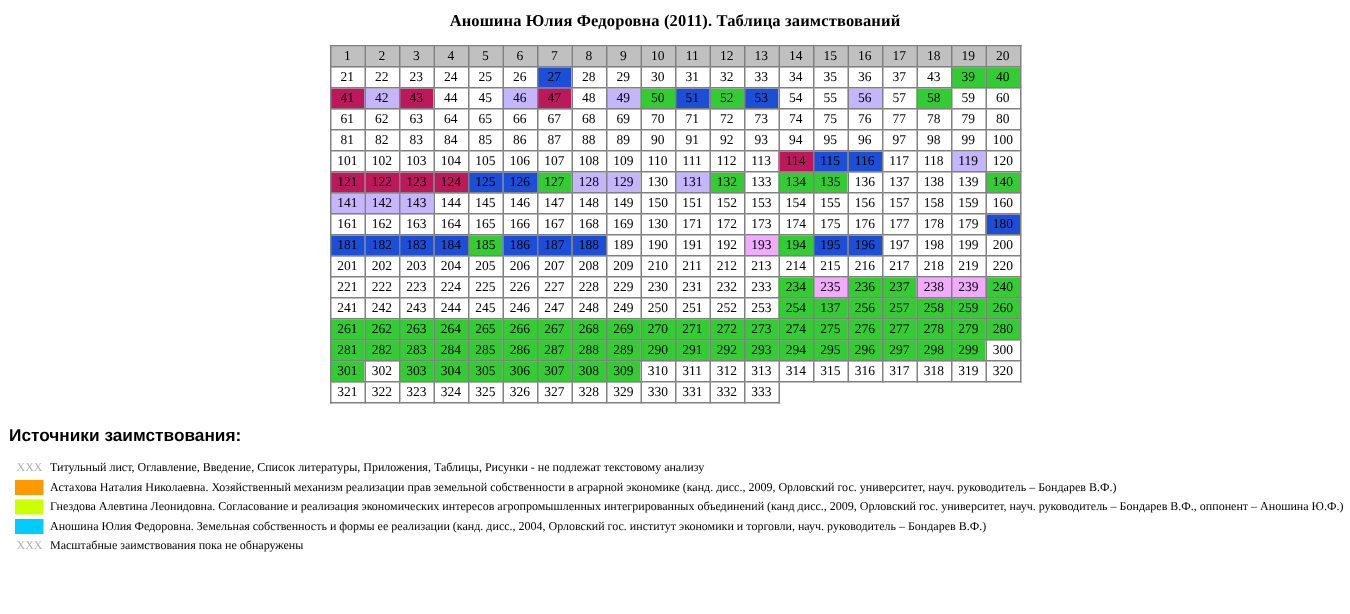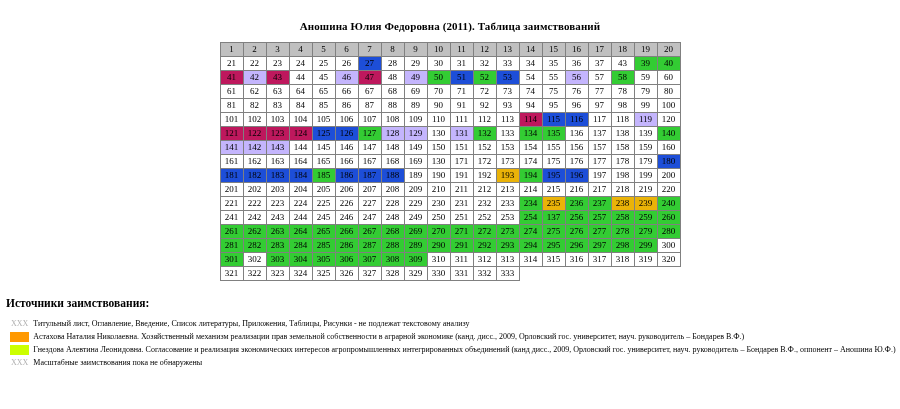--- a/index.html
+++ b/index.html
@@ -14,21 +14,21 @@
     height: 409px;
     overflow: hidden;
     background: #ffffff;
   }
   #title {
     text-align: center;
     font-family: "Liberation Serif", serif;
     font-weight: bold;
     font-size: 11px;
     color: #000;
-    padding-top: 20px;
+    padding-top: 8px;
     letter-spacing: 0.1px;
   }
   #grid-wrap {
     margin-top: 10px;
     display: flex;
     justify-content: center;
   }
   table.grid {
     border-collapse: collapse;
     font-family: "Liberation Serif", serif;
@@ -47,25 +47,25 @@
   }
   table.grid tr.header td {
     background: #c0c0c0;
     font-weight: normal;
   }
   .c-white { background: #ffffff; }
   .c-orange { background: #be185d; }
   .c-yellowgreen { background: #c4b5fd; }
   .c-green { background: #33cc33; }
   .c-cyan { background: #1d4ed8; }
-  .c-magenta { background: #eab308; }
+  .c-magenta { background: #f0abfc; }
 
   #sources-title {
     margin: 16px 0 0 6px;
-    font-family: Liberation Serif, serif;
+    font-family: Liberation Sans, sans-serif;
     font-weight: bold;
     font-size: 11.5px;
     color: #000;
   }
   #sources {
     margin: 10px 0 0 10px;
   }
   .src-row {
     display: flex;
     align-items: flex-start;
@@ -488,18 +488,22 @@
       </div>
       <div class="src-row">
         <span class="swatch sw-orange">ХХХ</span>
         <span class="src-text">Астахова Наталия Николаевна. Хозяйственный механизм реализации прав земельной собственности в аграрной экономике (канд. дисс., 2009, Орловский гос. университет, науч. руководитель – Бондарев В.Ф.)</span>
       </div>
       <div class="src-row">
         <span class="swatch sw-yellowgreen">ХХХ</span>
         <span class="src-text">Гнездова Алевтина Леонидовна. Согласование и реализация экономических интересов агропромышленных интегрированных объединений (канд дисс., 2009, Орловский гос. университет, науч. руководитель – Бондарев В.Ф., оппонент – Аношина Ю.Ф.)</span>
       </div>
       <div class="src-row">
+        <span class="swatch sw-cyan">ХХХ</span>
+        <span class="src-text">Аношина Юлия Федоровна. Земельная собственность и формы ее реализации (канд. дисс., 2004, Орловский гос. институт экономики и торговли, науч. руководитель – Бондарев В.Ф.)</span>
+      </div>
+      <div class="src-row">
         <span class="swatch sw-white">ХХХ</span>
         <span class="src-text">Масштабные заимствования пока не обнаружены</span>
       </div>
     </div>
 
 </div>
 
 </body></html>

